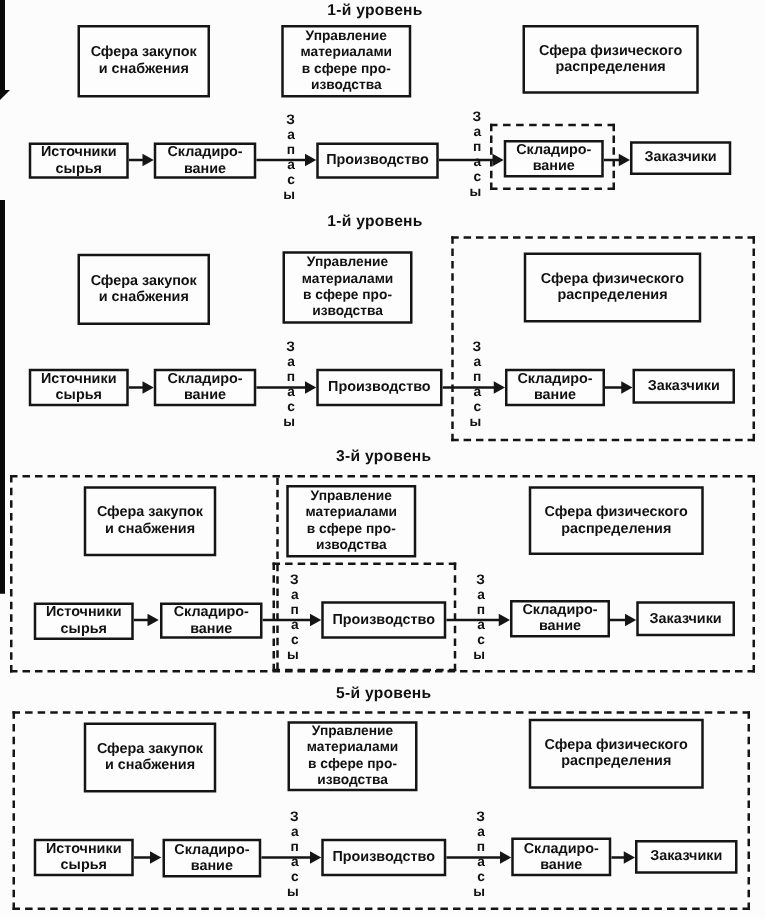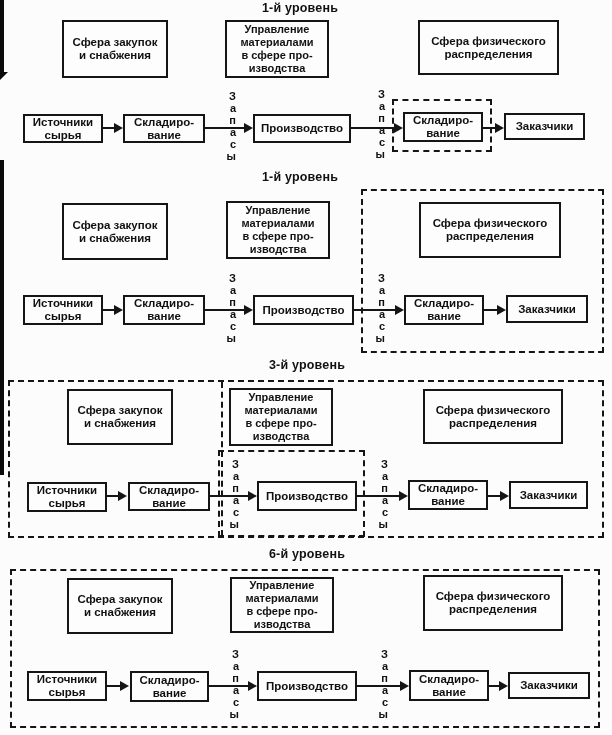--- a/index.html
+++ b/index.html
@@ -150,21 +150,21 @@
 сырья</div>
     <div class="box" style="left:128px;top:482px;width:82px;height:29px">Складиро-
 вание</div>
     <div class="box" style="left:257px;top:481px;width:100px;height:30px">Производство</div>
     <div class="box" style="left:408px;top:480px;width:80px;height:30px">Складиро-
 вание</div>
     <div class="box" style="left:509px;top:481px;width:79px;height:28px">Заказчики</div>
   </section>
 
   <section>
-    <div class="lvl-title" style="left:237px;top:547px">6-й уровень</div>
+    <div class="lvl-title" style="left:237px;top:547px">5-й уровень</div>
 
     <div class="dashed" style="left:10px;top:569px;width:590px;height:159px"></div>
 
     <div class="box" style="left:67px;top:578px;width:106px;height:56px">Сфера закупок
 и снабжения</div>
     <div class="box" style="left:230px;top:577px;width:104px;height:56px;font-size:11px">Управление
 материалами
 в сфере про-
 изводства</div>
     <div class="box" style="left:423px;top:575px;width:140px;height:56px">Сфера физического

